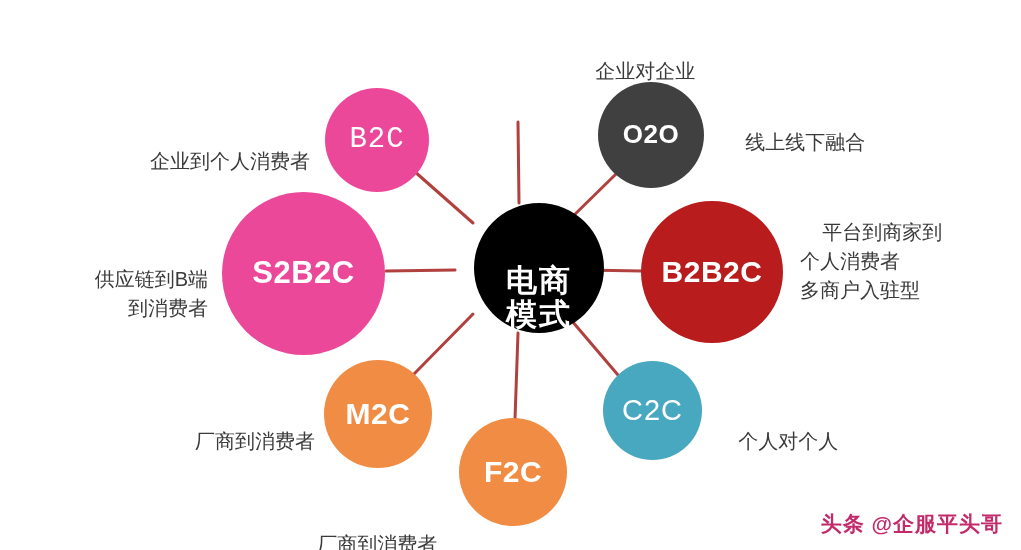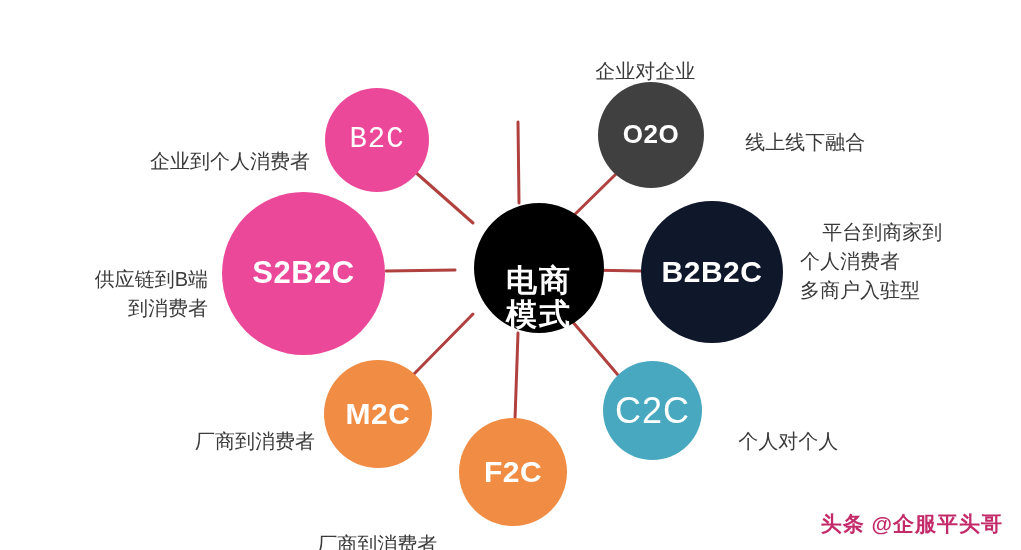--- a/index.html
+++ b/index.html
@@ -94,30 +94,30 @@
     <span>企业对企业</span>
   </div>
 
   <div class="node bold" style="left:598px; top:82px; width:106px; height:106px; background:#404040; font-size:26px;">
     <span>O2O</span>
   </div>
   <div class="caption cap-right" style="left:723px; top:99px;">
     <span>线上线下融合</span>
   </div>
 
-  <div class="node bold" style="left:641px; top:201px; width:142px; height:142px; background:#0f172a; font-size:30px;">
+  <div class="node bold" style="left:641px; top:201px; width:142px; height:142px; background:#b91c1c; font-size:30px;">
     <span>B2B2C</span>
   </div>
   <div class="caption cap-right" style="left:800px; top:189px;">
     <span>平台到商家到
 个人消费者
 多商户入驻型</span>
   </div>
 
-  <div class="node light" style="left:603px; top:361px; width:99px; height:99px; background:#48a8c0; font-size:36px;">
+  <div class="node light" style="left:603px; top:361px; width:99px; height:99px; background:#48a8c0; font-size:29px;">
     <span>C2C</span>
   </div>
   <div class="caption cap-right" style="left:716px; top:398px;">
     <span>个人对个人</span>
   </div>
 
   <div class="node bold" style="left:459px; top:418px; width:108px; height:108px; background:#f08c43; font-size:30px;">
     <span>F2C</span>
   </div>
   <div class="caption cap-mid" style="left:295px; top:501px;">

